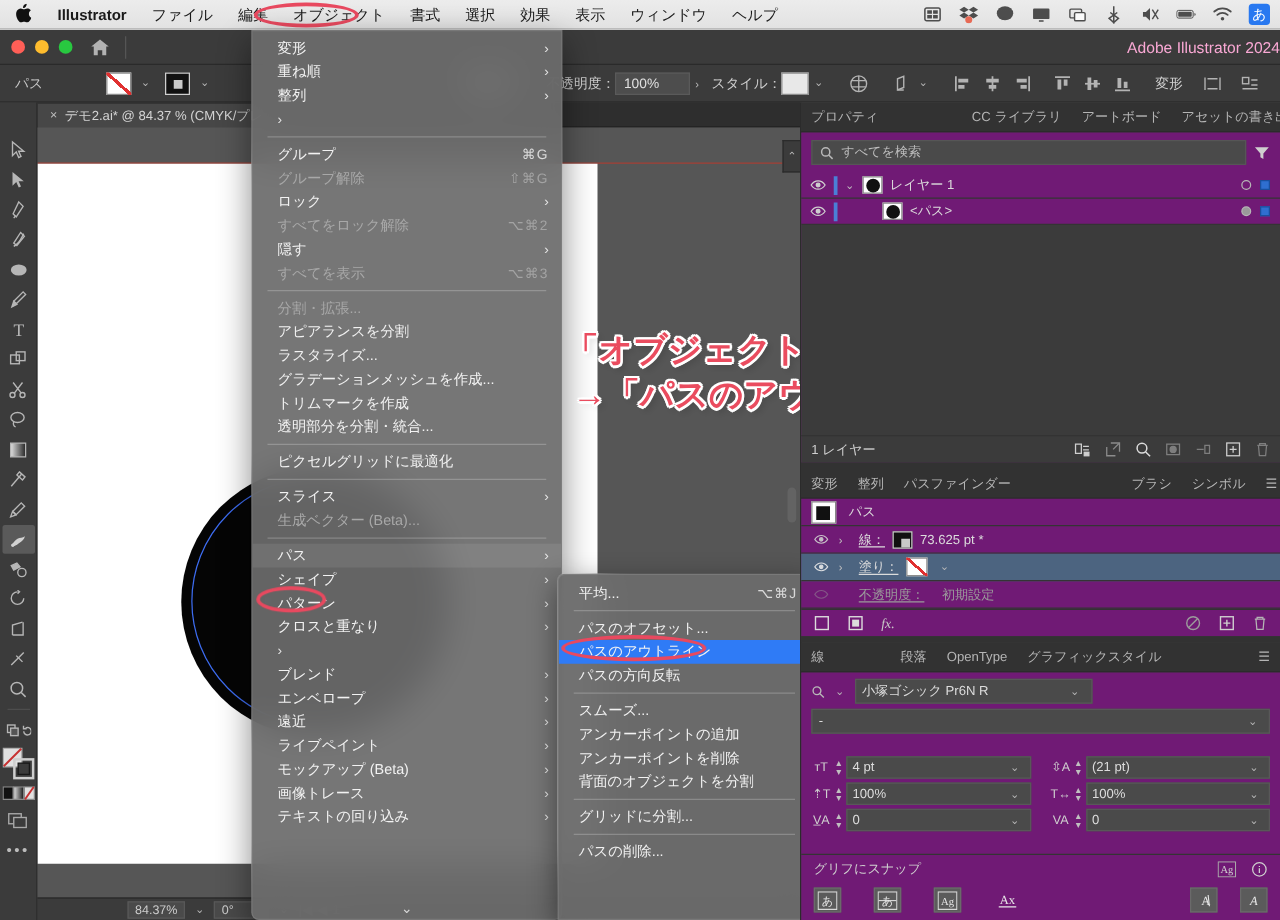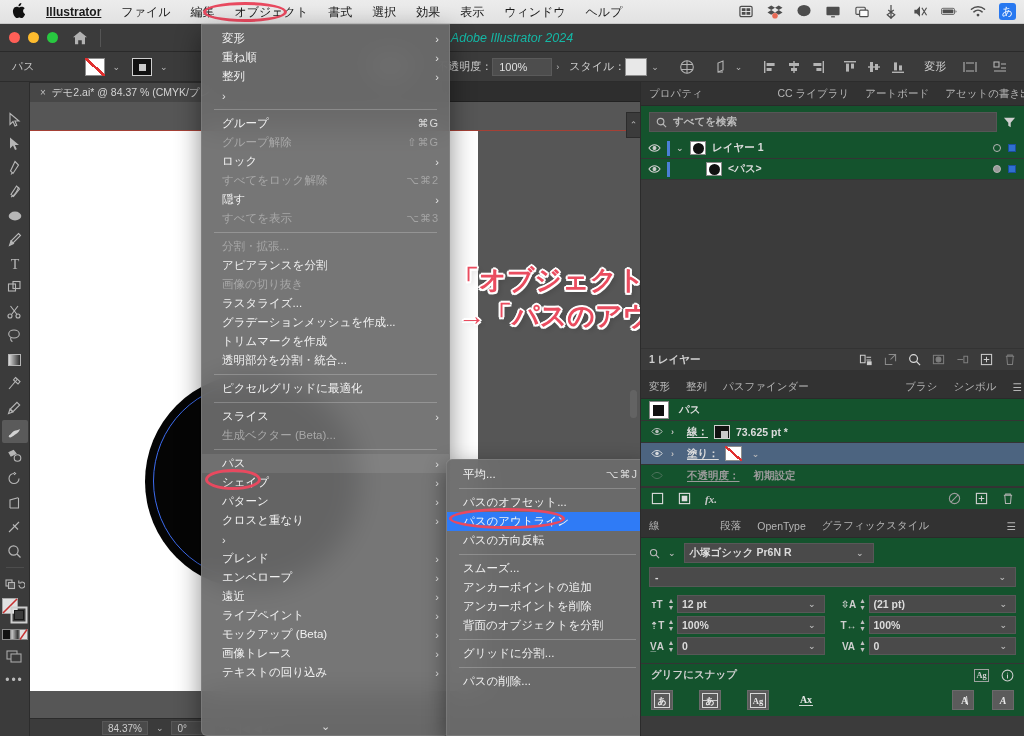--- a/index.html
+++ b/index.html
@@ -14,21 +14,21 @@
 
   
   .macbar {
     position: absolute; left:0; top:0; width:1024px; height:24px;
     background: linear-gradient(#ececec,#e2e2e2);
     border-bottom: 1px solid #c8c8c8;
     display: flex; align-items: center; font-size: 12px; color:#1a1a1a;
   }
   .macbar .apple { padding: 0 11px 0 12px; font-size: 14px; line-height: 1; }
   .macbar .mitem { padding: 0 10px; height:24px; line-height:24px; white-space: nowrap; }
-  .macbar .mitem.bold { font-weight: bold; text-decoration: underline; }
+  .macbar .mitem.bold { font-weight: bold; }
   .macbar .mitem.hl { position: relative; }
   .macbar .spacer { flex: 1 1 auto; }
   .macbar .sysicons { display:flex; align-items:center; gap:13px; padding-right:8px; }
   .sysicon { width:16px; height:15px; display:block; opacity:.85; }
   .ime-badge {
     background:#2878f0; color:#fff; width:17px; height:17px; border-radius:3px;
     font-size:11px; display:flex; align-items:center; justify-content:center;
   }
   
   .ellipse-hl {
@@ -41,22 +41,22 @@
     position:absolute; left:0; top:24px; width:1024px; height:28px;
     background:#3b3b3b; border-bottom:1px solid #2a2a2a;
     display:flex; align-items:center;
   }
   .traffic { display:flex; gap:8px; padding-left:9px; align-items:center; }
   .dot { width:11px; height:11px; border-radius:50%; }
   .dot.r{background:#ff5f57;} .dot.y{background:#febc2e;} .dot.g{background:#28c840;}
   .homeicon { margin-left:14px; width:16px; height:16px; opacity:.8; }
   .vsep { width:1px; height:18px; background:#555; margin-left:12px; }
   .apptitle {
-    position:absolute; left:0; right:0; text-align:center;
-    font-size:12.5px; color:#14b8a6;font-style:italic;
+    position:absolute; left:0; right:0; text-align:right;
+    font-size:12.5px; color:#f9a8d4;
   }
 
   
   .ctrlbar {
     position:absolute; left:0; top:52px; width:1024px; height:30px;
     background:#3b3b3b; border-bottom:1px solid #2c2c2c;
     display:flex; align-items:center; font-size:11px; color:#cfcfcf;
   }
   .ctrlbar .lbl { padding-left:12px; color:#c8c8c8; }
   .swatch-none {
@@ -206,21 +206,21 @@
   }
   .tabstrip {
     display:flex; align-items:stretch; height:24px; background:#323232;
     font-size:10.5px; color:#b5b5b5; border-bottom:1px solid #2a2a2a;
   }
   .tabstrip .tab {
     padding:0 8px; display:flex; align-items:center; white-space:nowrap;
   }
   .tabstrip .tab.active { background:#3b3b3b; color:#eaeaea;margin-top:33px; }
   .tabstrip .burger { margin-left:auto; padding:0 8px; display:flex; align-items:center; color:#b5b5b5;}
-  .panelbody { background:#14532d;font-weight:bold; }
+  .panelbody { background:#701a75; }
   .searchrow { display:flex; align-items:center; padding:6px 8px; gap:6px; }
   .searchbox {
     flex:1 1 auto; height:20px; background:#4a4a4a; border:1px solid #565656;
     display:flex; align-items:center; gap:6px; padding:0 6px; font-size:10.5px; color:#bdbdbd;
   }
   .layerrow {
     display:flex; align-items:center; height:21px; font-size:10.5px; color:#dcdcdc;
     border-bottom:1px solid #343434; gap:0;
   }
   .layerrow .eye { width:26px; display:flex; justify-content:center; }
@@ -264,21 +264,21 @@
     border-top:1px solid #333; color:#c8c8c8; font-size:11px;
   }
   .app-toolbar .right { margin-left:auto; display:flex; gap:14px; align-items:center;}
   .fontrow { padding:5px 8px 0 8px; }
   .fontsel { display:flex; align-items:center; gap:4px; }
   .fontbox {
     flex:1 1 auto; height:20px; background:#4a4a4a; border:1px solid #585858;
     display:flex; align-items:center; justify-content:space-between; padding:0 5px;
     font-size:10.5px; color:#dcdcdc;
   }
-  .metrics { display:grid; grid-template-columns:1fr 1fr; gap:3px 16px; padding:8px 8px; }
+  .metrics { display:grid; grid-template-columns:1fr 1fr; gap:3px 16px; padding:18px 8px; }
   .metric { display:flex; align-items:center; gap:4px; }
   .metric .mico { width:16px; height:14px; display:flex; align-items:center; justify-content:center; color:#cfcfcf; font-size:10px;}
   .metric .stepper { font-size:8px; color:#c0c0c0; line-height:.9; }
   .metric .mbox {
     flex:1 1 auto; height:18px; background:#4a4a4a; border:1px solid #585858;
     display:flex; align-items:center; justify-content:space-between; padding:0 4px;
     font-size:10.5px; color:#dcdcdc;
   }
   .snaprow {
     display:flex; align-items:center; padding:4px 10px; font-size:10.5px; color:#cfcfcf;
@@ -702,23 +702,20 @@
         <span class="mlabel">すべてを表示</span>
         <span class="mkey">⌥⌘3</span>
       </div>
       <div class="msep"></div>
       <div class="mrow dim">
         <span class="mlabel">分割・拡張...</span>
       </div>
       <div class="mrow">
         <span class="mlabel">アピアランスを分割</span>
       </div>
-      <div class="mrow dim">
-        <span class="mlabel">画像の切り抜き</span>
-      </div>
       <div class="mrow">
         <span class="mlabel">ラスタライズ...</span>
       </div>
       <div class="mrow">
         <span class="mlabel">グラデーションメッシュを作成...</span>
       </div>
       <div class="mrow">
         <span class="mlabel">トリムマークを作成</span>
       </div>
       <div class="mrow">
@@ -1044,21 +1041,21 @@
           <span>-</span>
           <span class="caret">⌄</span>
         </div>
       </div>
 
       <div class="metrics">
         <div class="metric">
           <span class="mico">ᴛT</span>
           <span class="stepper">▴<br>▾</span>
           <div class="mbox">
-            <span>12 pt</span>
+            <span>4 pt</span>
             <span class="caret">⌄</span>
           </div>
         </div>
         <div class="metric">
           <span class="mico">⇳A</span>
           <span class="stepper">▴<br>▾</span>
           <div class="mbox">
             <span>(21 pt)</span>
             <span class="caret">⌄</span>
           </div>

